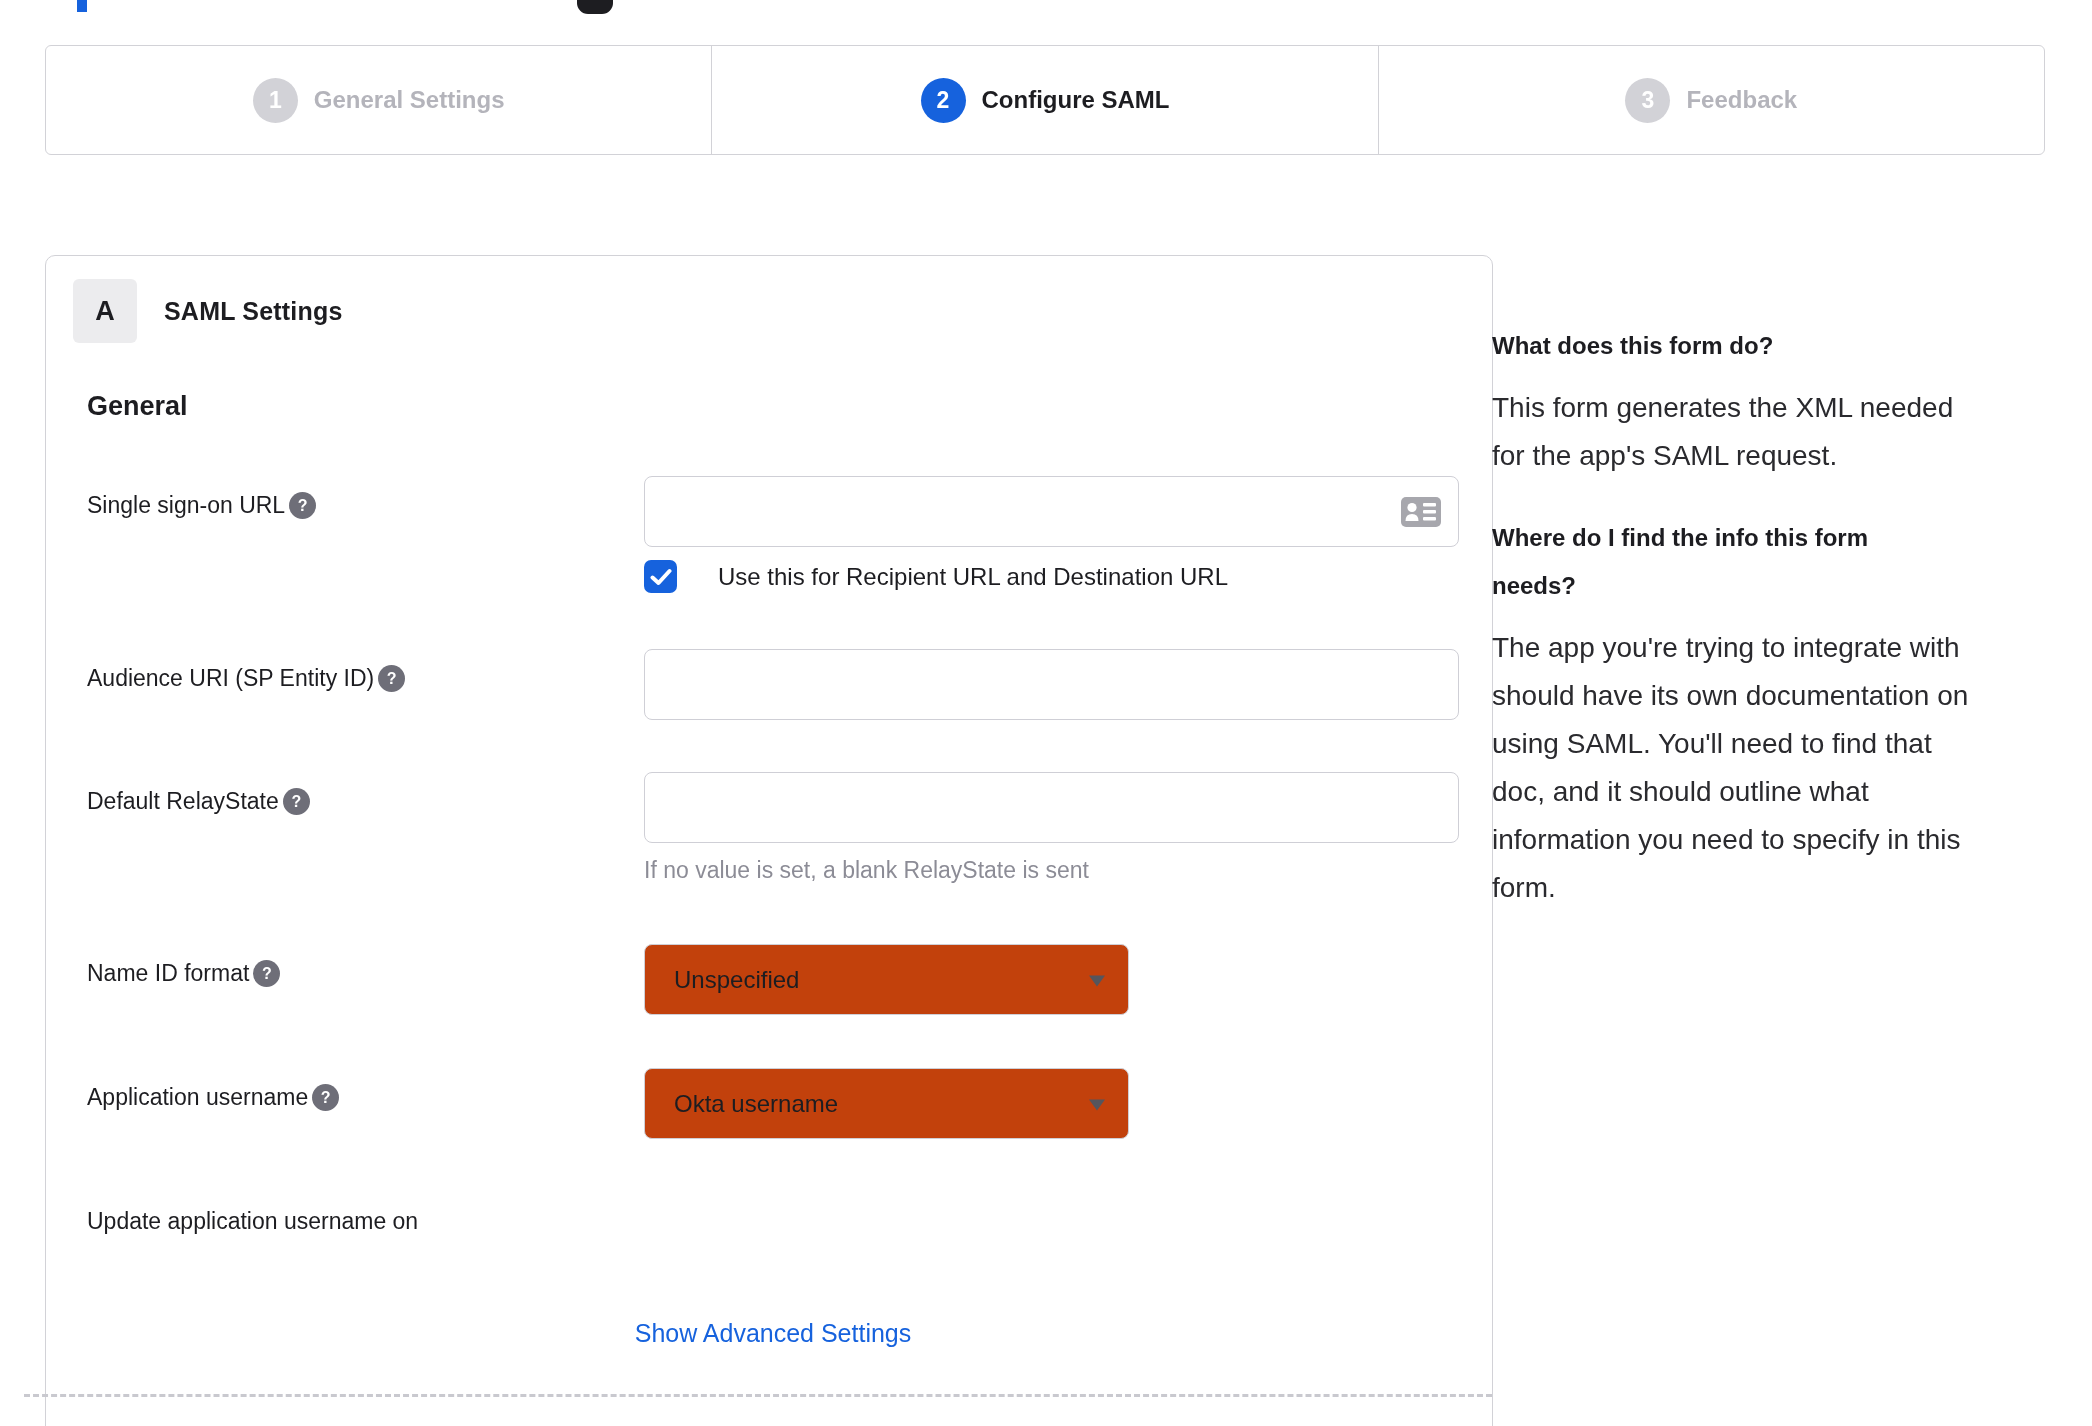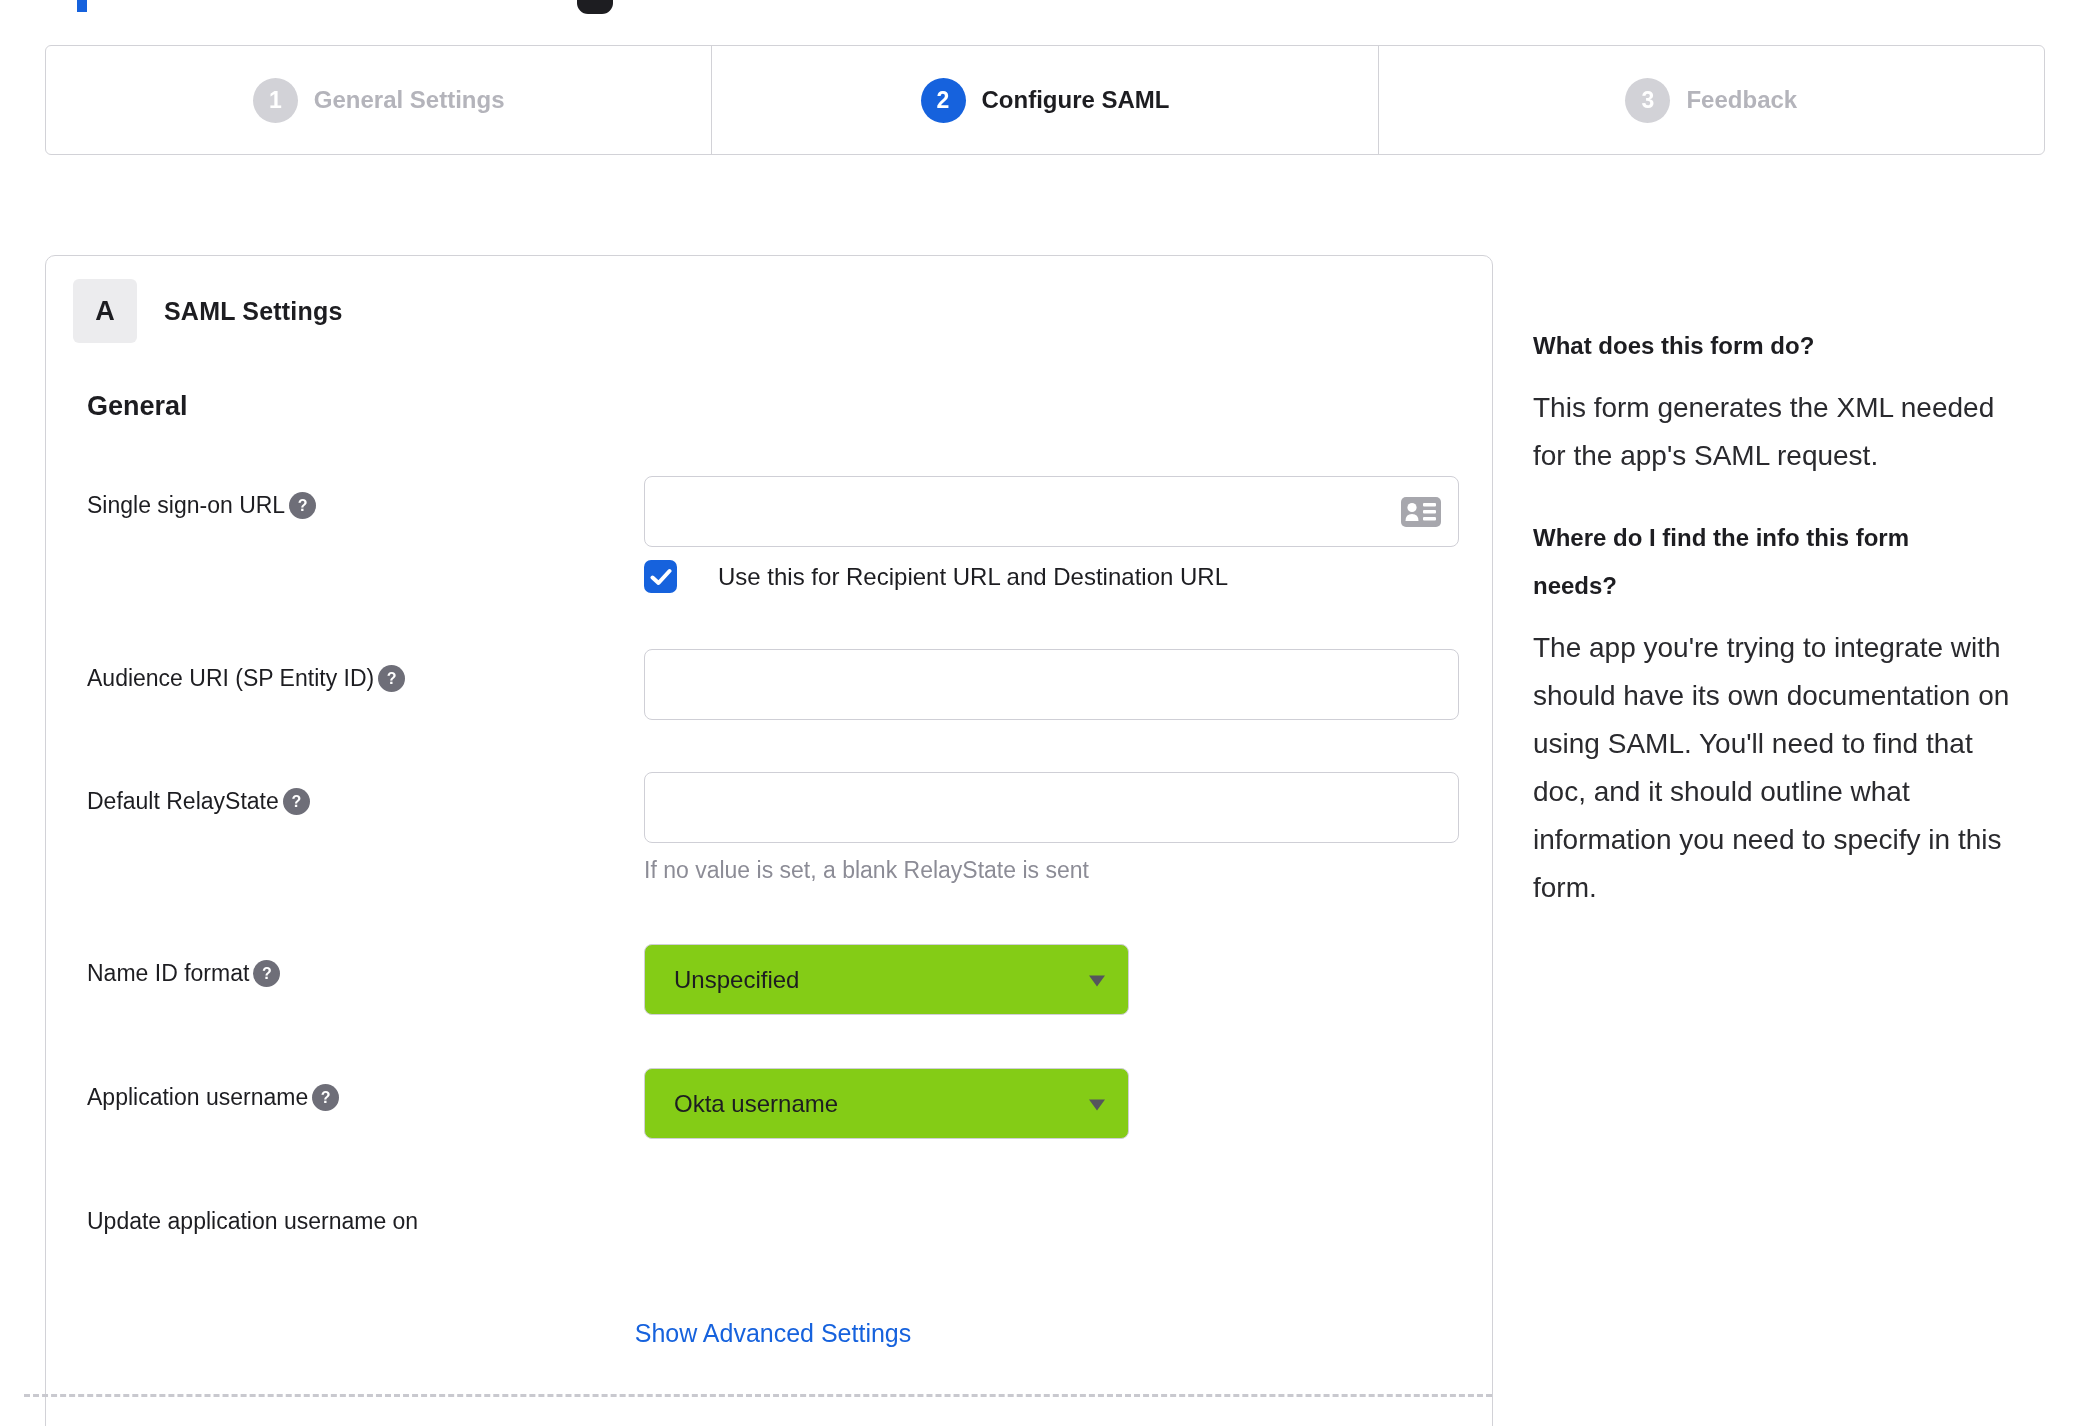--- a/index.html
+++ b/index.html
@@ -84,41 +84,41 @@
   .checkbox{
     width:33px;height:33px;border-radius:7px;background:var(--accent);
     display:flex;align-items:center;justify-content:center;cursor:pointer;flex:none;
   }
   .checkbox-label{font-size:24px;color:var(--text);}
 
   .hint{font-size:23px;color:var(--muted);margin-top:13px;line-height:29px;}
 
   .select{
     position:relative;width:485px;height:71px;
-    border:1px solid #cfcfd6;border-radius:8px;background:#84cc16;
+    border:1px solid #cfcfd6;border-radius:8px;background:#c2410c;
     display:flex;align-items:center;padding-left:29px;
     font-size:24px;color:var(--text);cursor:pointer;
   }
   .select .caret{
     position:absolute;right:23px;top:50%;transform:translateY(-42%);
     width:0;height:0;
     border-left:8px solid transparent;border-right:8px solid transparent;
     border-top:11px solid #55555c;
   }
 
   .m54{margin-top:54px;} .m56{margin-top:56px;} .m52{margin-top:52px;}
   .m59{margin-top:59px;} .m53{margin-top:53px;}
 
   .link-row{margin-top:84px;text-align:center;}
   .adv-link{font-size:25px;color:var(--accent);text-decoration:none;cursor:pointer;}
 
   .dashed-divider{margin:46px -33px 0 -49px;border-top:3px dashed #c9c9cf;}
 
   
-  .sidebar{position:absolute;left:1533px;top:322px;width:540px;}
+  .sidebar{position:absolute;left:1492px;top:322px;width:540px;}
   .sidebar .q{font-size:24px;font-weight:bold;line-height:48px;}
   .sidebar .a{font-size:28px;line-height:48px;color:#2a2a2e;}
   .sidebar .a .line, .sidebar .q .line{display:block;}
   .gap14{margin-top:14px;} .gap34{margin-top:34px;}
 </style>
 </head>
 <body>
 
 <div class="frag-blue"></div>
 <div class="frag-black"></div>

